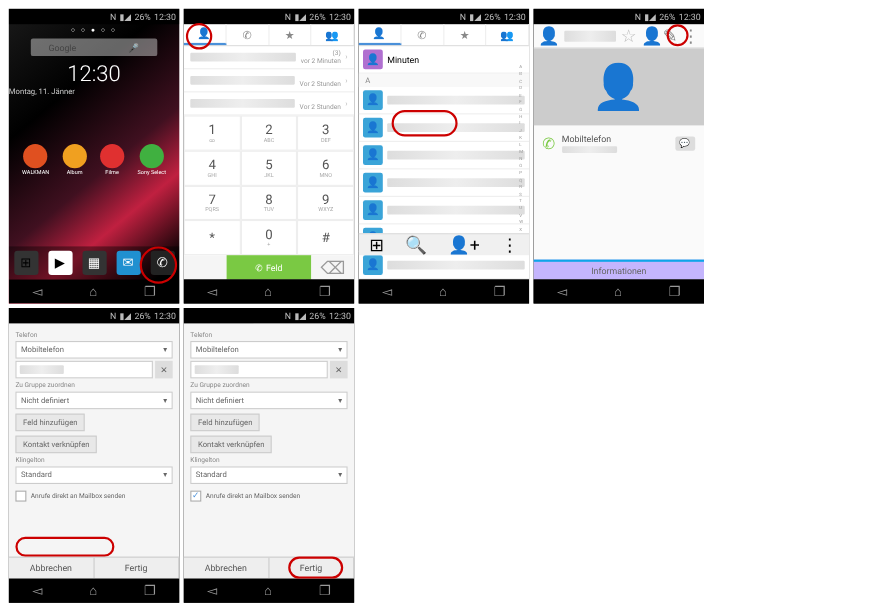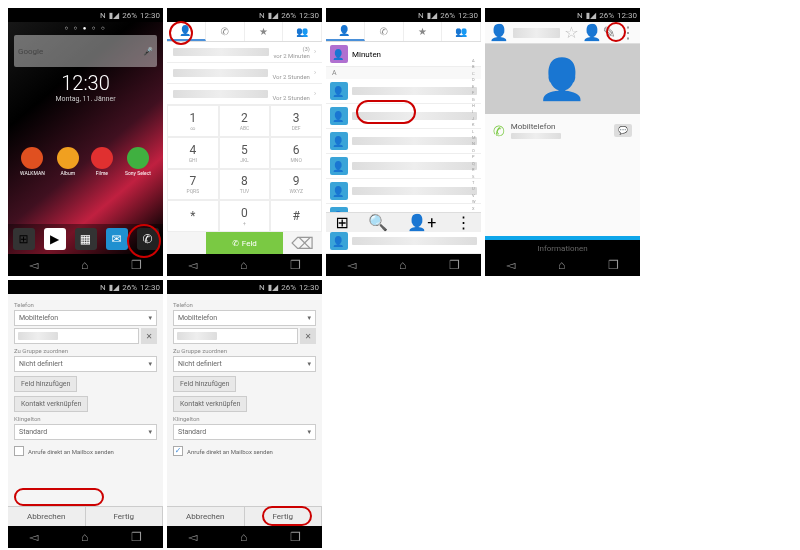--- a/index.html
+++ b/index.html
@@ -5,23 +5,23 @@
   * { box-sizing: border-box; margin: 0; padding: 0; }
   body { font-family: Roboto, Arial, sans-serif; background: #fff; width: 800px; height: 550px; overflow: hidden; position: relative; }
   .grid { display: grid; grid-template-columns: 155px 155px 155px 155px; grid-template-rows: 268px 268px; gap: 4px; padding: 8px; }
   .panel { position: relative; background: #000; overflow: hidden; }
   .status-bar { height: 14px; background: #000; color: #bbb; font-size: 8px; display: flex; justify-content: flex-end; align-items: center; padding: 0 3px; gap: 3px; }
   .nav-bar { position: absolute; bottom: 0; left: 0; right: 0; height: 22px; background: #000; display: flex; justify-content: space-around; align-items: center; }
   .nav-bar span { color: #999; font-size: 12px; }
 
   
   .home { background: linear-gradient(140deg, #1a1a1a 0%, #000 30%, #401020 55%, #c02040 70%, #000 90%); }
-  .search-bar { margin: 4px 6px; height: 32px; background: rgba(255,255,255,0.4); border-radius: 2px; display: flex; align-items: center; font-size: 8px; color: #444; padding: 0 4px; }
+  .search-bar { margin: 4px 20px; height: 16px; background: rgba(255,255,255,0.4); border-radius: 2px; display: flex; align-items: center; font-size: 8px; color: #444; padding: 0 16px; }
   .clock { text-align: center; color: #fff; font-size: 20px; font-weight: 300; margin-top: 2px; }
-  .date { text-align: center; color: #ccc; font-size: 7px; }
+  .date { color: #ccc; font-size: 7px; }
   .dots { text-align: center; color: #fff; font-size: 6px; margin: 2px 0; letter-spacing: 2px; }
   .wave { height: 40px; }
   .app-row { display: flex; justify-content: space-around; margin: 4px 6px; }
   .app { display: flex; flex-direction: column; align-items: center; gap: 1px; }
   .app-icon { width: 22px; height: 22px; border-radius: 50%; display: flex; align-items: center; justify-content: center; font-size: 10px; }
   .app-label { font-size: 5px; color: #fff; }
   .dock { position: absolute; bottom: 22px; left: 0; right: 0; height: 30px; background: rgba(0,0,0,0.4); display: flex; justify-content: space-around; align-items: center; }
   .dock-icon { width: 22px; height: 22px; border-radius: 3px; display: flex; align-items: center; justify-content: center; font-size: 12px; }
 
   
@@ -45,21 +45,21 @@
   .avatar.purple { background: #b070d0; }
   .az { position: absolute; right: 1px; top: 34px; bottom: 22px; width: 8px; font-size: 4px; color: #999; display: flex; flex-direction: column; justify-content: space-between; padding: 2px 0; }
   .section-hdr { font-size: 7px; color: #888; padding: 2px 6px; background: #f8f8f8; }
   .bottom-actions { position: absolute; bottom: 22px; left: 0; right: 0; height: 20px; background: #f0f0f0; display: flex; justify-content: space-around; align-items: center; border-top: 1px solid #ddd; }
 
   
   .detail-body { background: #fafafa; position: absolute; top: 14px; bottom: 22px; left: 0; right: 0; }
   .detail-head { height: 22px; display: flex; align-items: center; padding: 0 4px; border-bottom: 1px solid #ddd; gap: 4px; }
   .big-avatar { width: 100%; height: 70px; background: #ccc; display: flex; align-items: center; justify-content: center; color: #fff; font-size: 40px; }
   .phone-row { display: flex; align-items: center; padding: 8px; font-size: 8px; color: #555; gap: 6px; }
-  .info-tab { position: absolute; bottom: 0; left: 0; right: 0; height: 18px; border-top: 4px solid #0ea5e9; background: #000000; text-align: center; font-size: 8px; color: #666; line-height: 18px; }
+  .info-tab { position: absolute; bottom: 0; left: 0; right: 0; height: 18px; border-top: 2px solid #0ea5e9; background: #c4b5fd; text-align: center; font-size: 8px; color: #666; line-height: 18px; }
 
   
   .edit-body { background: #f5f5f5; position: absolute; top: 14px; bottom: 22px; left: 0; right: 0; padding: 4px 6px; font-size: 7px; color: #666; overflow: hidden; }
   .field-label { font-size: 6px; color: #888; margin-top: 3px; }
   .dropdown { background: #fff; border: 1px solid #ccc; padding: 3px 4px; font-size: 7px; margin-top: 2px; display: flex; justify-content: space-between; align-items: center; }
   .input-row { display: flex; gap: 2px; margin-top: 2px; }
   .text-input { flex: 1; background: #fff; border: 1px solid #ccc; height: 16px; padding: 0 3px; }
   .x-btn { width: 16px; height: 16px; background: #ddd; display: flex; align-items: center; justify-content: center; font-size: 8px; color: #666; }
   .flat-btn { background: #e8e8e8; border: 1px solid #ccc; padding: 3px 6px; font-size: 7px; margin-top: 4px; display: inline-block; }
   .checkbox-row { display: flex; align-items: center; gap: 4px; margin-top: 6px; font-size: 6px; }

